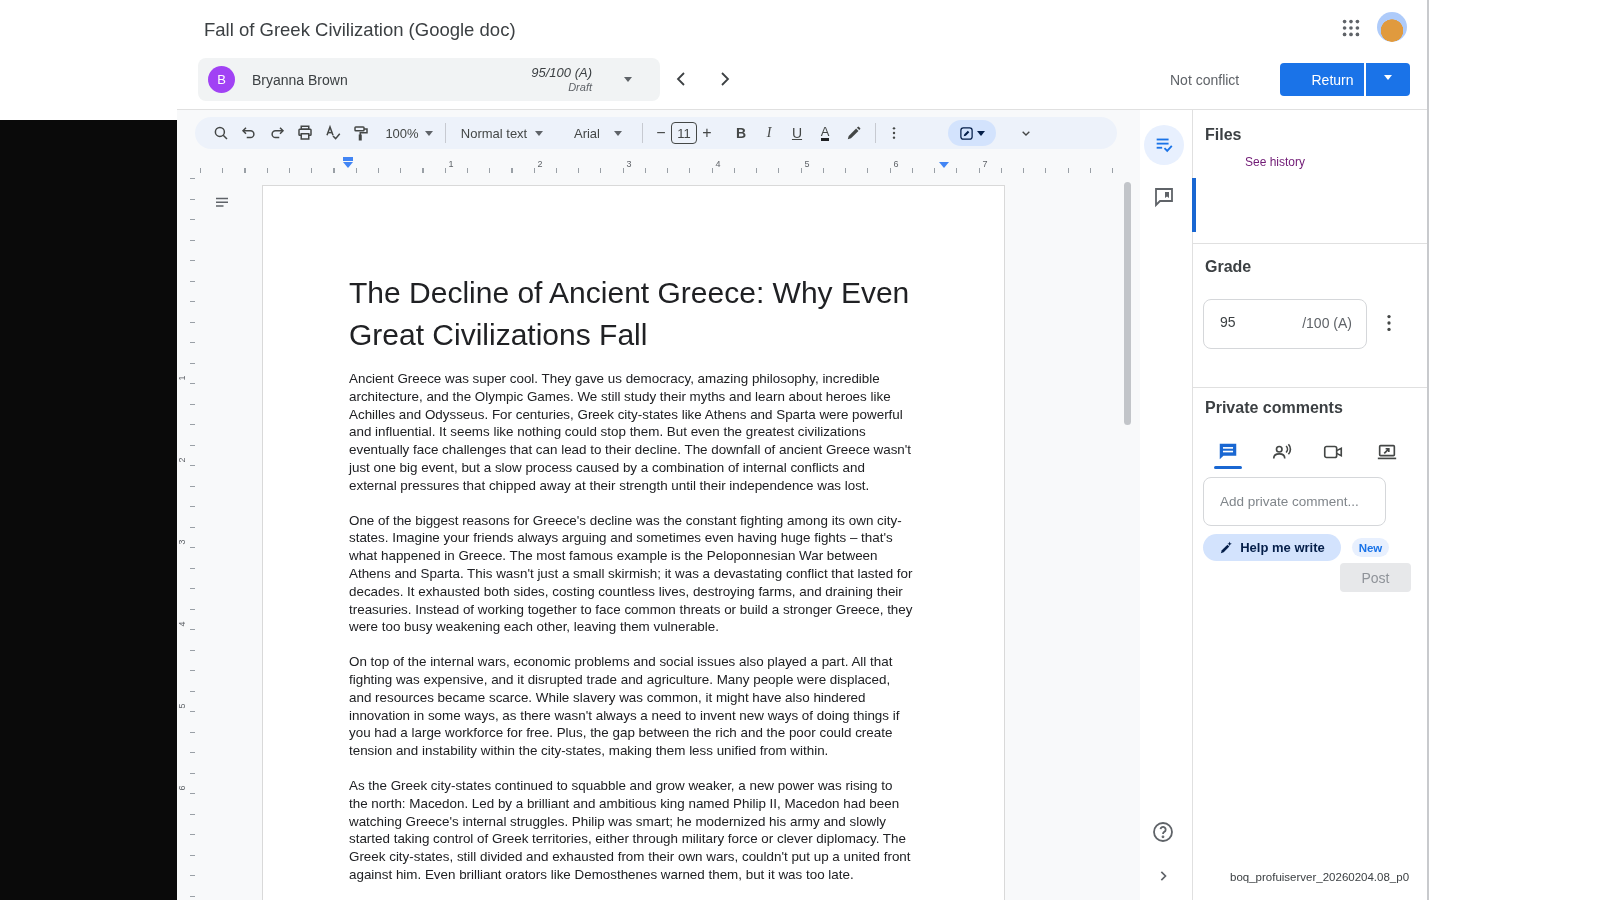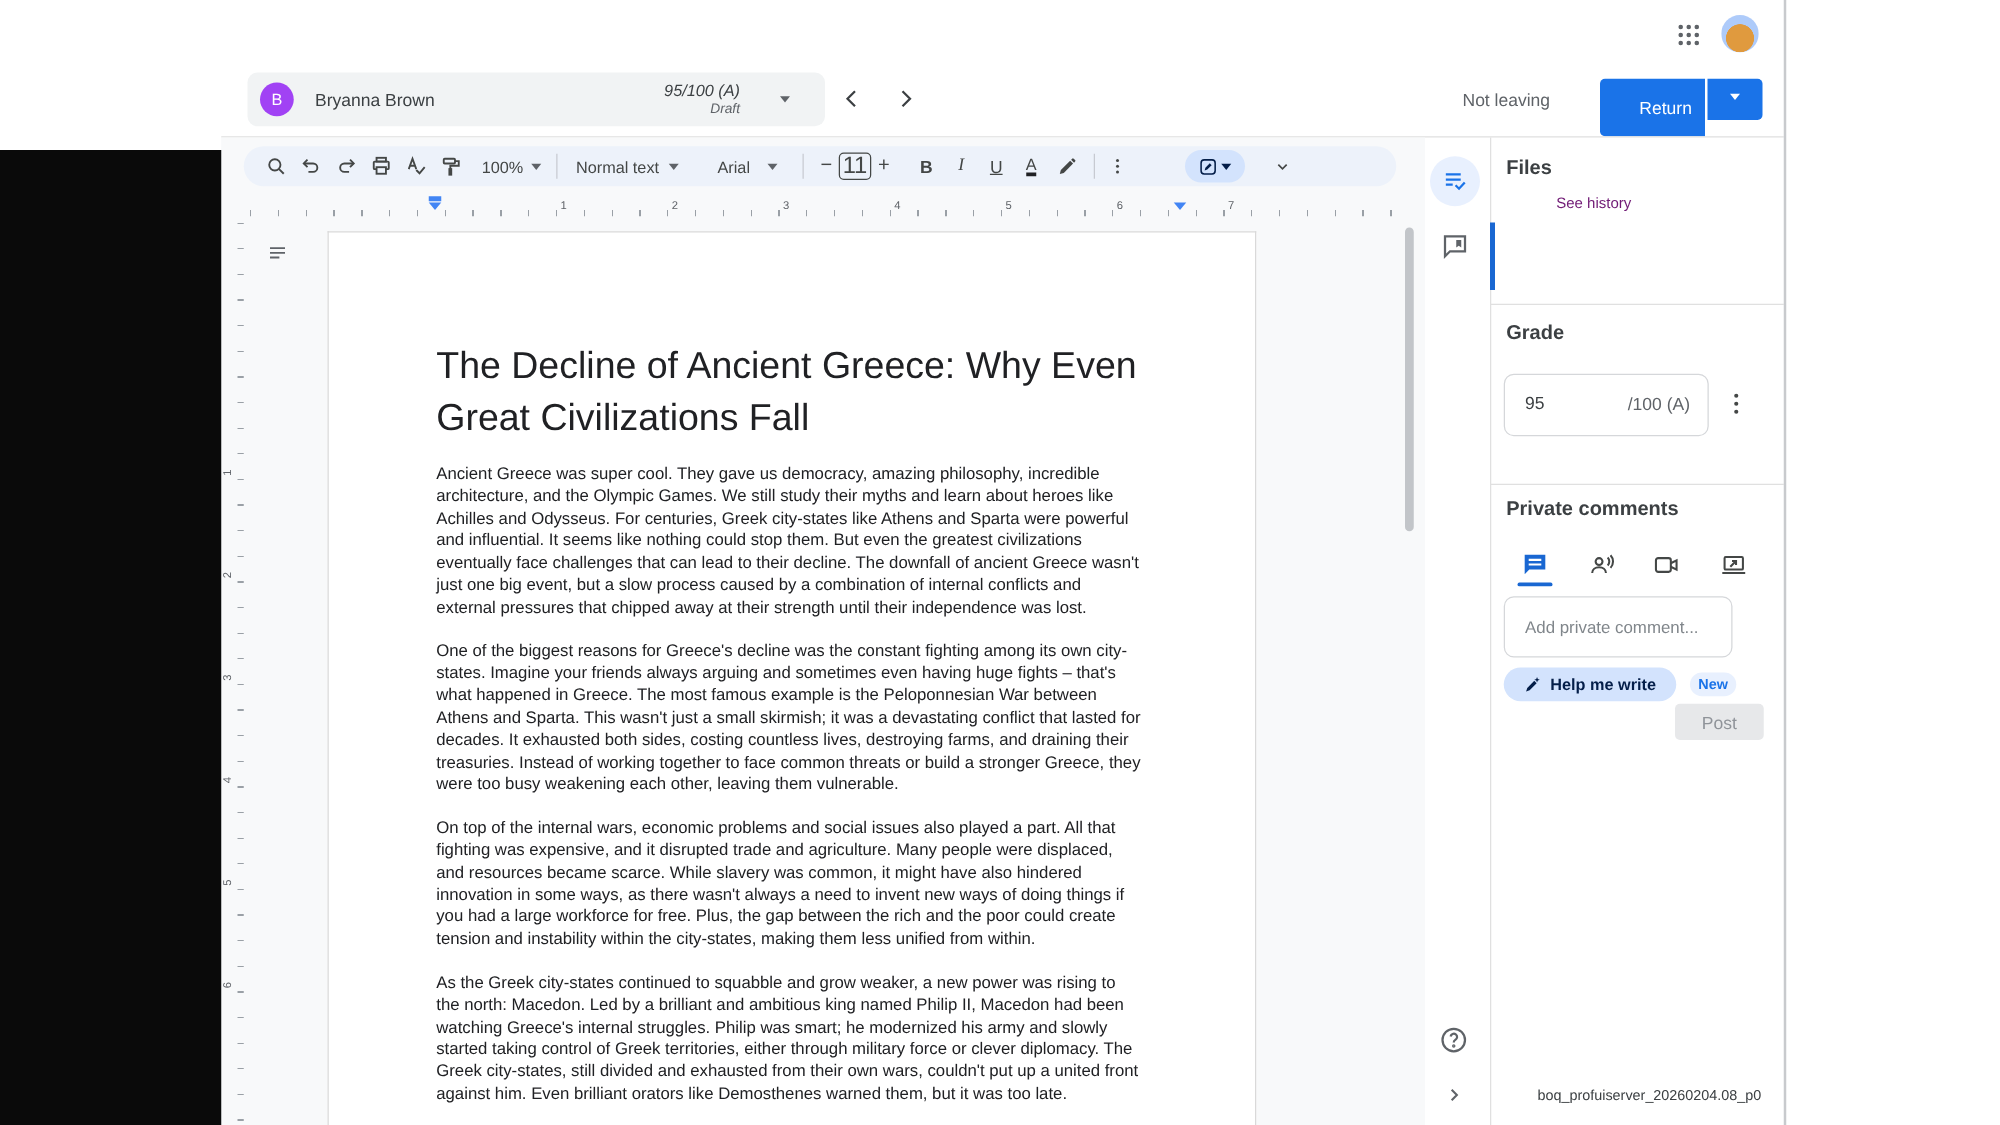--- a/index.html
+++ b/index.html
@@ -26,21 +26,21 @@
     display:flex; align-items:center; justify-content:center; cursor:pointer; }
 
   
   #editor { left:177px; top:110px; width:963px; height:790px; background:#f8f9fa; }
   #toolbar { position:absolute; left:18px; top:7px; width:922px; height:32px; background:#edf2fa;
     border-radius:18px; display:flex; align-items:center; padding:0 12px; color:#444746; }
   .tb-btn { width:28px; height:26px; display:flex; align-items:center; justify-content:center;
     border-radius:4px; cursor:pointer; flex:none; }
   .tb-txt { font-size:13px; color:#444746; }
   .sep { width:1px; height:20px; background:#c7cad1; margin:0 8px; flex:none; }
-  .size-box { width:26px; height:22px; border:1.5px solid #444746; border-radius:4px; font-size:19px;
+  .size-box { width:26px; height:22px; border:1.5px solid #444746; border-radius:4px; font-size:13px;
     display:flex; align-items:center; justify-content:center;text-align:right; }
   .bld { font-weight:700; font-size:14px; }
   .itl { font-style:italic; font-size:14px; font-family:"Liberation Serif",serif; }
   .und { text-decoration:underline; font-size:14px; }
   .clr { font-size:13px; font-weight:500; border-bottom:3px solid #202124; line-height:13px; }
   .mode-pill { height:26px; width:48px; border-radius:13px; background:#d3e3fd; display:flex;
     align-items:center; justify-content:center; gap:3px; cursor:pointer; flex:none; }
 
   
   .ruler-h-ticks { position:absolute; left:20px; top:58px; width:920px; height:5px;
@@ -94,20 +94,21 @@
   .server-label { font-size:11.5px; color:#3c4043; }
   .black-band { left:0; top:120px; width:177px; height:780px; background:#0a0a0a; }
   .window-line { left:1427px; top:0; width:2px; height:900px; background:#c8cacd; }
   svg { display:block; }
 </style>
 </head>
 <body>
 
 <div id="stage">
 
+  <div class="abs doc-title" style="left:204px; top:19px;">Fall of Greek Civilization (Google doc)</div>
 
   <div class="abs" style="left:1340px; top:17px; width:22px; height:22px; cursor:pointer;">
     <svg width="22" height="22" viewBox="0 0 24 24" fill="#5f6368">
       <circle cx="5" cy="5" r="2"></circle>
         <circle cx="12" cy="5" r="2"></circle>
         <circle cx="19" cy="5" r="2"></circle>
       <circle cx="5" cy="12" r="2"></circle>
         <circle cx="12" cy="12" r="2"></circle>
         <circle cx="19" cy="12" r="2"></circle>
       <circle cx="5" cy="19" r="2"></circle>
@@ -129,22 +130,22 @@
     <svg width="24" height="24" viewBox="0 0 24 24" fill="none" stroke="#3c4043" stroke-width="1.8">
         <polyline points="14,6 8,12 14,18"></polyline>
       </svg>
   </div>
   <div class="abs nav-chev" style="left:712px; top:67px;">
     <svg width="24" height="24" viewBox="0 0 24 24" fill="none" stroke="#3c4043" stroke-width="1.8">
         <polyline points="10,6 16,12 10,18"></polyline>
       </svg>
   </div>
 
-  <div class="abs not-returned" style="left:1170px; top:72px;">Not leaving</div>
-  <button class="abs btn-return" style="left:1280px; top:63px; width:84px; height:46px; border-radius:4px 0 0 4px;padding-left:21px;">Return</button>
+  <div class="abs not-returned" style="left:1170px; top:72px;">Not conflict</div>
+  <button class="abs btn-return" style="left:1280px; top:63px; width:84px; height:33px; border-radius:4px 0 0 4px;padding-left:21px;">Return</button>
   <button class="abs btn-return" style="left:1366px; top:63px; width:44px; height:33px; border-radius:0 4px 4px 0;">
       <span class="car car-w"></span>
     </button>
 
   <div class="abs hline" style="left:177px; top:109px; width:1250px;"></div>
 
   <div id="editor" class="abs">
 
     <div id="toolbar">
       <div class="tb-btn">

